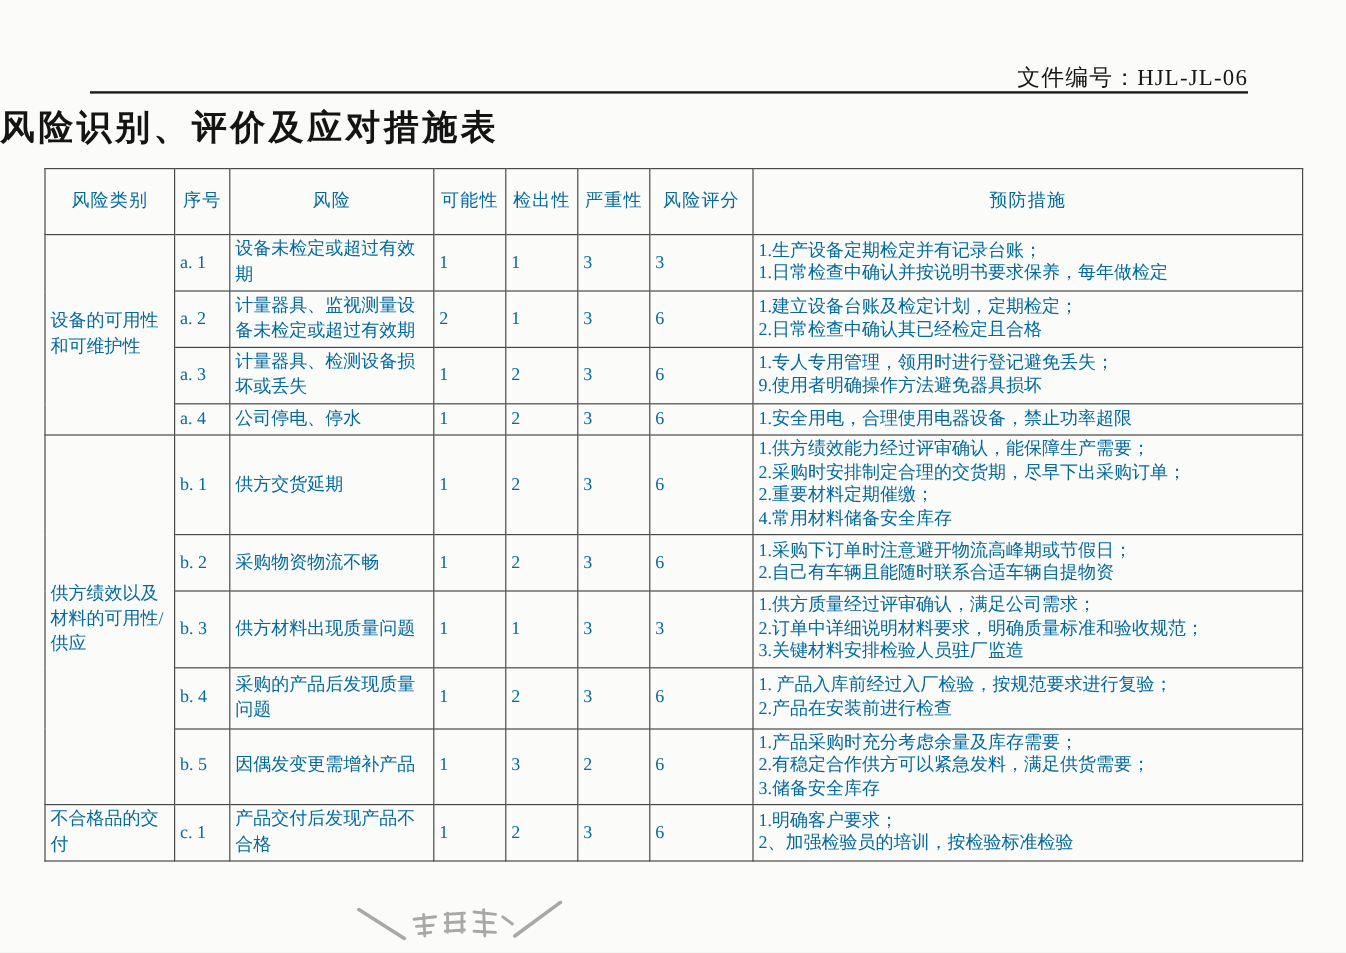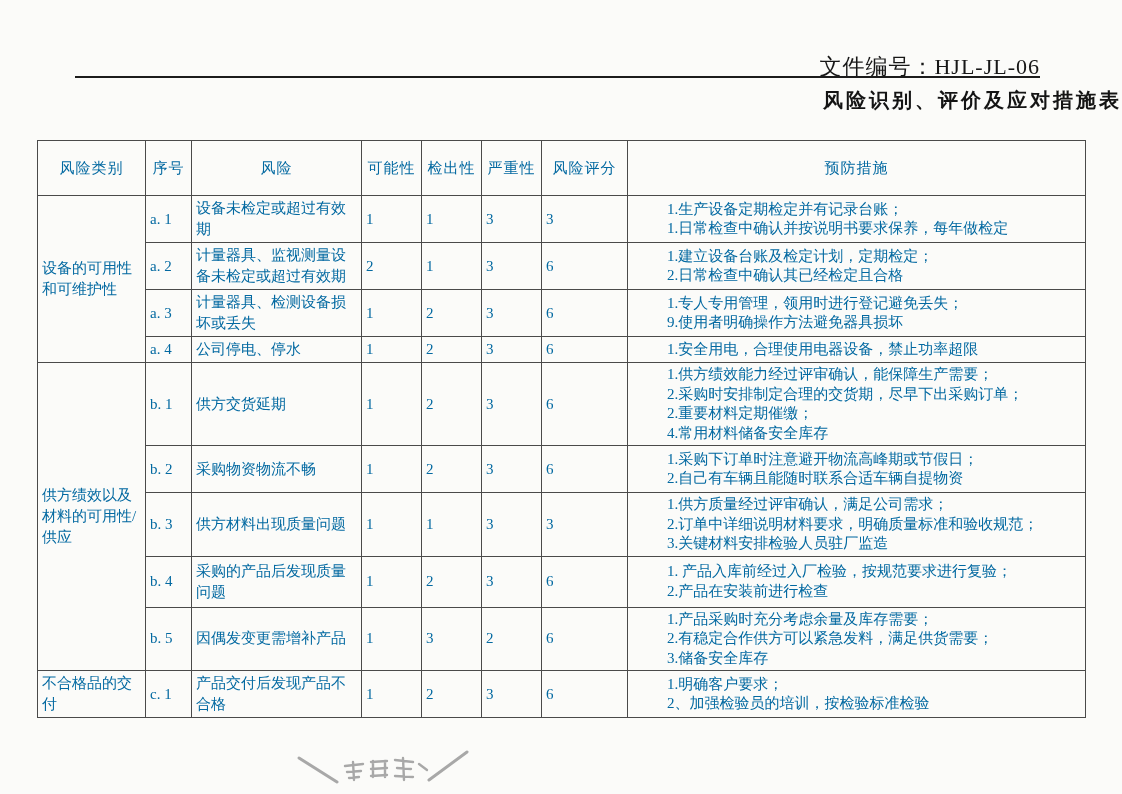--- a/index.html
+++ b/index.html
@@ -17,30 +17,30 @@
   }
   .page{
     position:relative;
     width:1122px;height:794px;
     background:var(--paper);
     overflow:hidden;
   }
   
   .doc-number{
     position:absolute;top:52px;right:82px;
-    font-size:22px;letter-spacing:1px;color:#171717;
+    font-size:19px;letter-spacing:1px;color:#171717;
     white-space:nowrap;
   }
   .header-rule{
     position:absolute;left:75px;top:76px;width:965px;height:2px;
     background:#1c1c1c;
   }
   .page-title{
     position:absolute;top:87px;left:0;width:100%;
-    text-align:right;font-size:20px;font-weight:bold;
+    text-align:left;font-size:29px;font-weight:bold;
     letter-spacing:3px;color:#141414;
   }
   
   table.risk{
     position:absolute;left:37px;top:140px;
     width:1048px;
     border-collapse:collapse;
     table-layout:fixed;
     font-size:15px;
     color:#0369a1;
@@ -55,21 +55,21 @@
   table.risk th{height:50px;text-align:center;letter-spacing:1px;}
   td.center{}
   td.cat{
     padding:2px 8px;
     line-height:24px;
   }
   td.cat-last{border-top:none;}
   td.cat-mid{border-bottom:none;}
   td.risk-txt{padding:2px 9px;line-height:22px;}
   td.measures{padding:2px 7px;vertical-align:middle;}
-  td.measures .m{line-height:19.5px;white-space:nowrap;overflow:hidden;margin-left:35px;}
+  td.measures .m{line-height:19.5px;white-space:nowrap;overflow:hidden;}
   
   col.c-cat{width:108px;}
   col.c-id{width:46px;}
   col.c-risk{width:170px;}
   col.c-p{width:60px;}
   col.c-d{width:60px;}
   col.c-s{width:60px;}
   col.c-score{width:86px;}
   col.c-meas{width:458px;}
   

